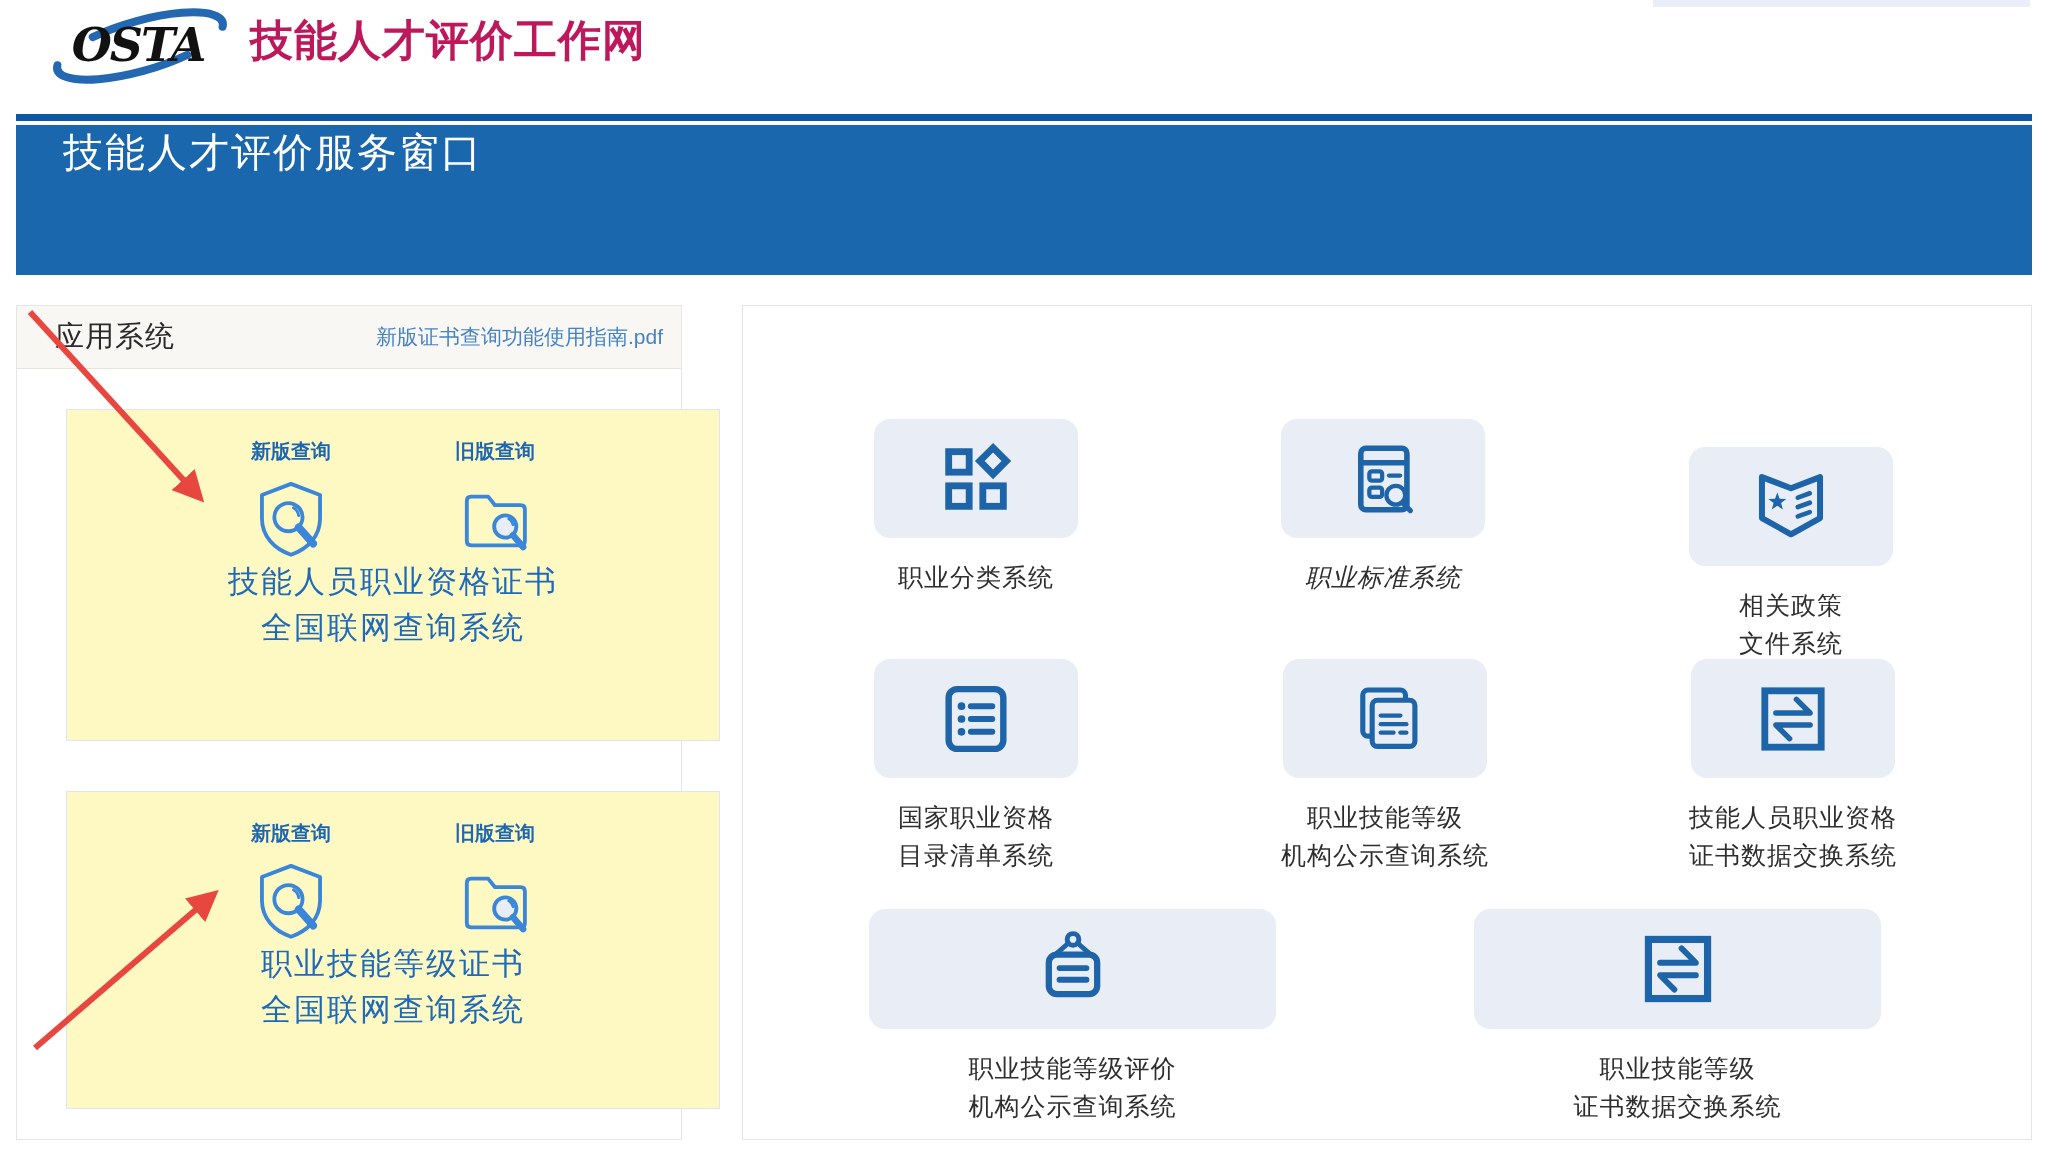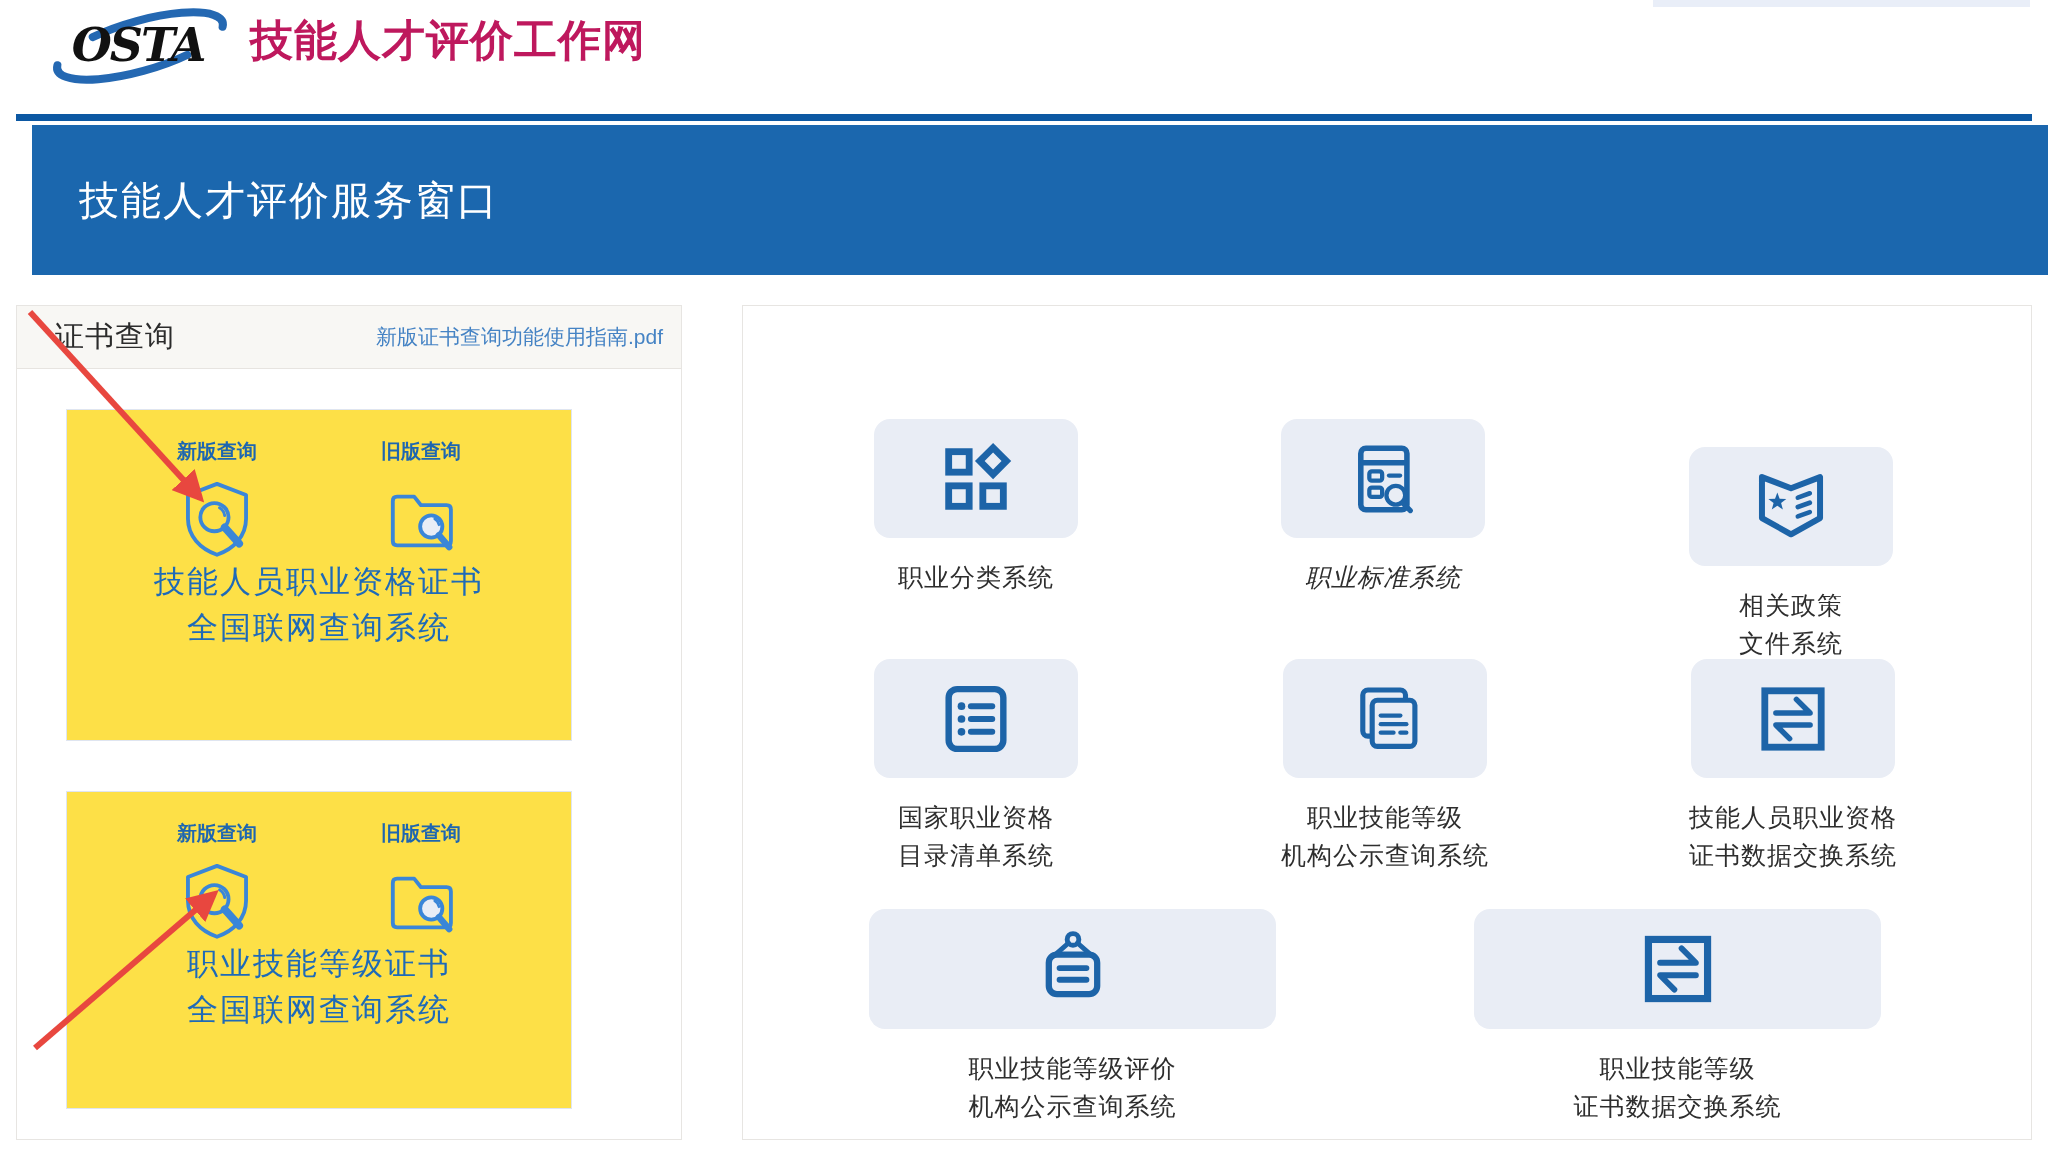--- a/index.html
+++ b/index.html
@@ -7,33 +7,33 @@
   #page{position:relative;width:2048px;height:1163px;background:#fff;overflow:hidden;}
 
   
   .site-header{position:absolute;left:0;top:0;width:2048px;height:113px;background:#fff;}
   .logo-svg{position:absolute;left:38px;top:2px;}
   .site-title{position:absolute;left:250px;top:12px;font-size:43px;font-weight:bold;color:#be185d;letter-spacing:1px;}
   .corner-strip{position:absolute;left:1653px;top:0;width:377px;height:7px;background:#e9eef8;}
 
   
   .top-strip{position:absolute;left:16px;top:114px;width:2016px;height:7px;background:#0c58a3;}
-  .banner{position:absolute;left:16px;top:125px;width:2016px;height:150px;background:#1b67ae;display:flex;align-items:center;margin-left:16px;}
+  .banner{position:absolute;left:16px;top:125px;width:2016px;height:150px;background:#1b67ae;display:flex;align-items:flex-start;}
   .banner-title{color:#ffffff;font-size:40px;font-weight:500;padding-left:47px;letter-spacing:2px;}
 
   
   .panel{position:absolute;background:#fff;border:1px solid #e7e5e2;box-sizing:border-box;}
   .panel-cert{left:16px;top:305px;width:666px;height:835px;}
   .panel-apps{left:742px;top:305px;width:1290px;height:835px;}
   .panel-head{height:63px;background:#f8f7f4;border-bottom:1px solid #e7e4e0;display:flex;align-items:center;justify-content:space-between;padding:0 18px 0 38px;box-sizing:border-box;}
   .panel-title{font-size:29px;color:#2b2b2b;letter-spacing:1px;}
   .guide-link{font-size:21px;color:#4583c4;text-decoration:none;cursor:pointer;margin-left:20px;}
 
   
-  .qcard{position:absolute;left:49px;width:506px;background:#fde047;border:1px solid #dfe5f0;box-sizing:border-box;}
+  .qcard{position:absolute;left:49px;width:654px;background:#fef9c3;border:1px solid #dfe5f0;box-sizing:border-box;}
   .q-options{display:flex;justify-content:center;gap:36px;padding-top:28px;}
   .q-option{width:168px;display:flex;flex-direction:column;align-items:center;cursor:pointer;}
   .q-option-label{font-size:20px;font-weight:bold;color:#1e66b0;}
   .q-option svg{margin-top:12px;}
   .q-title{text-align:center;font-size:31px;font-weight:normal;color:#1e6ab8;line-height:46px;letter-spacing:2px;cursor:pointer;}
 
   
   .app-item{position:absolute;display:flex;flex-direction:column;align-items:center;cursor:pointer;}
   .app-tile{width:204px;height:119px;background:#e9edf5;border-radius:16px;display:flex;align-items:center;justify-content:center;}
   .app-item.wide .app-tile{width:407px;height:120px;}
@@ -58,21 +58,21 @@
     <div class="corner-strip"></div>
   </div>
 
   <div class="top-strip"></div>
   <div class="banner">
     <div class="banner-title">技能人才评价服务窗口</div>
   </div>
 
   <div class="panel panel-cert">
     <div class="panel-head">
-      <div class="panel-title">证书查询</div>
+      <div class="panel-title">应用系统</div>
       <a class="guide-link">新版证书查询功能使用指南.pdf</a>
     </div>
 
     <div class="qcard" style="top:103px;height:332px;">
       <div class="q-options">
         <div class="q-option">
           <div class="q-option-label">新版查询</div>
           <svg width="82" height="82" viewBox="0 0 96 96">
             <path d="M48 8 L82 21 V49 C82 69 68 84 48 91 C28 84 14 69 14 49 V21 Z" fill="none" stroke="#3a86d8" stroke-width="4.5" stroke-linejoin="round"></path>
             <circle cx="45" cy="47" r="16.5" fill="none" stroke="#3a86d8" stroke-width="4.5"></circle>

